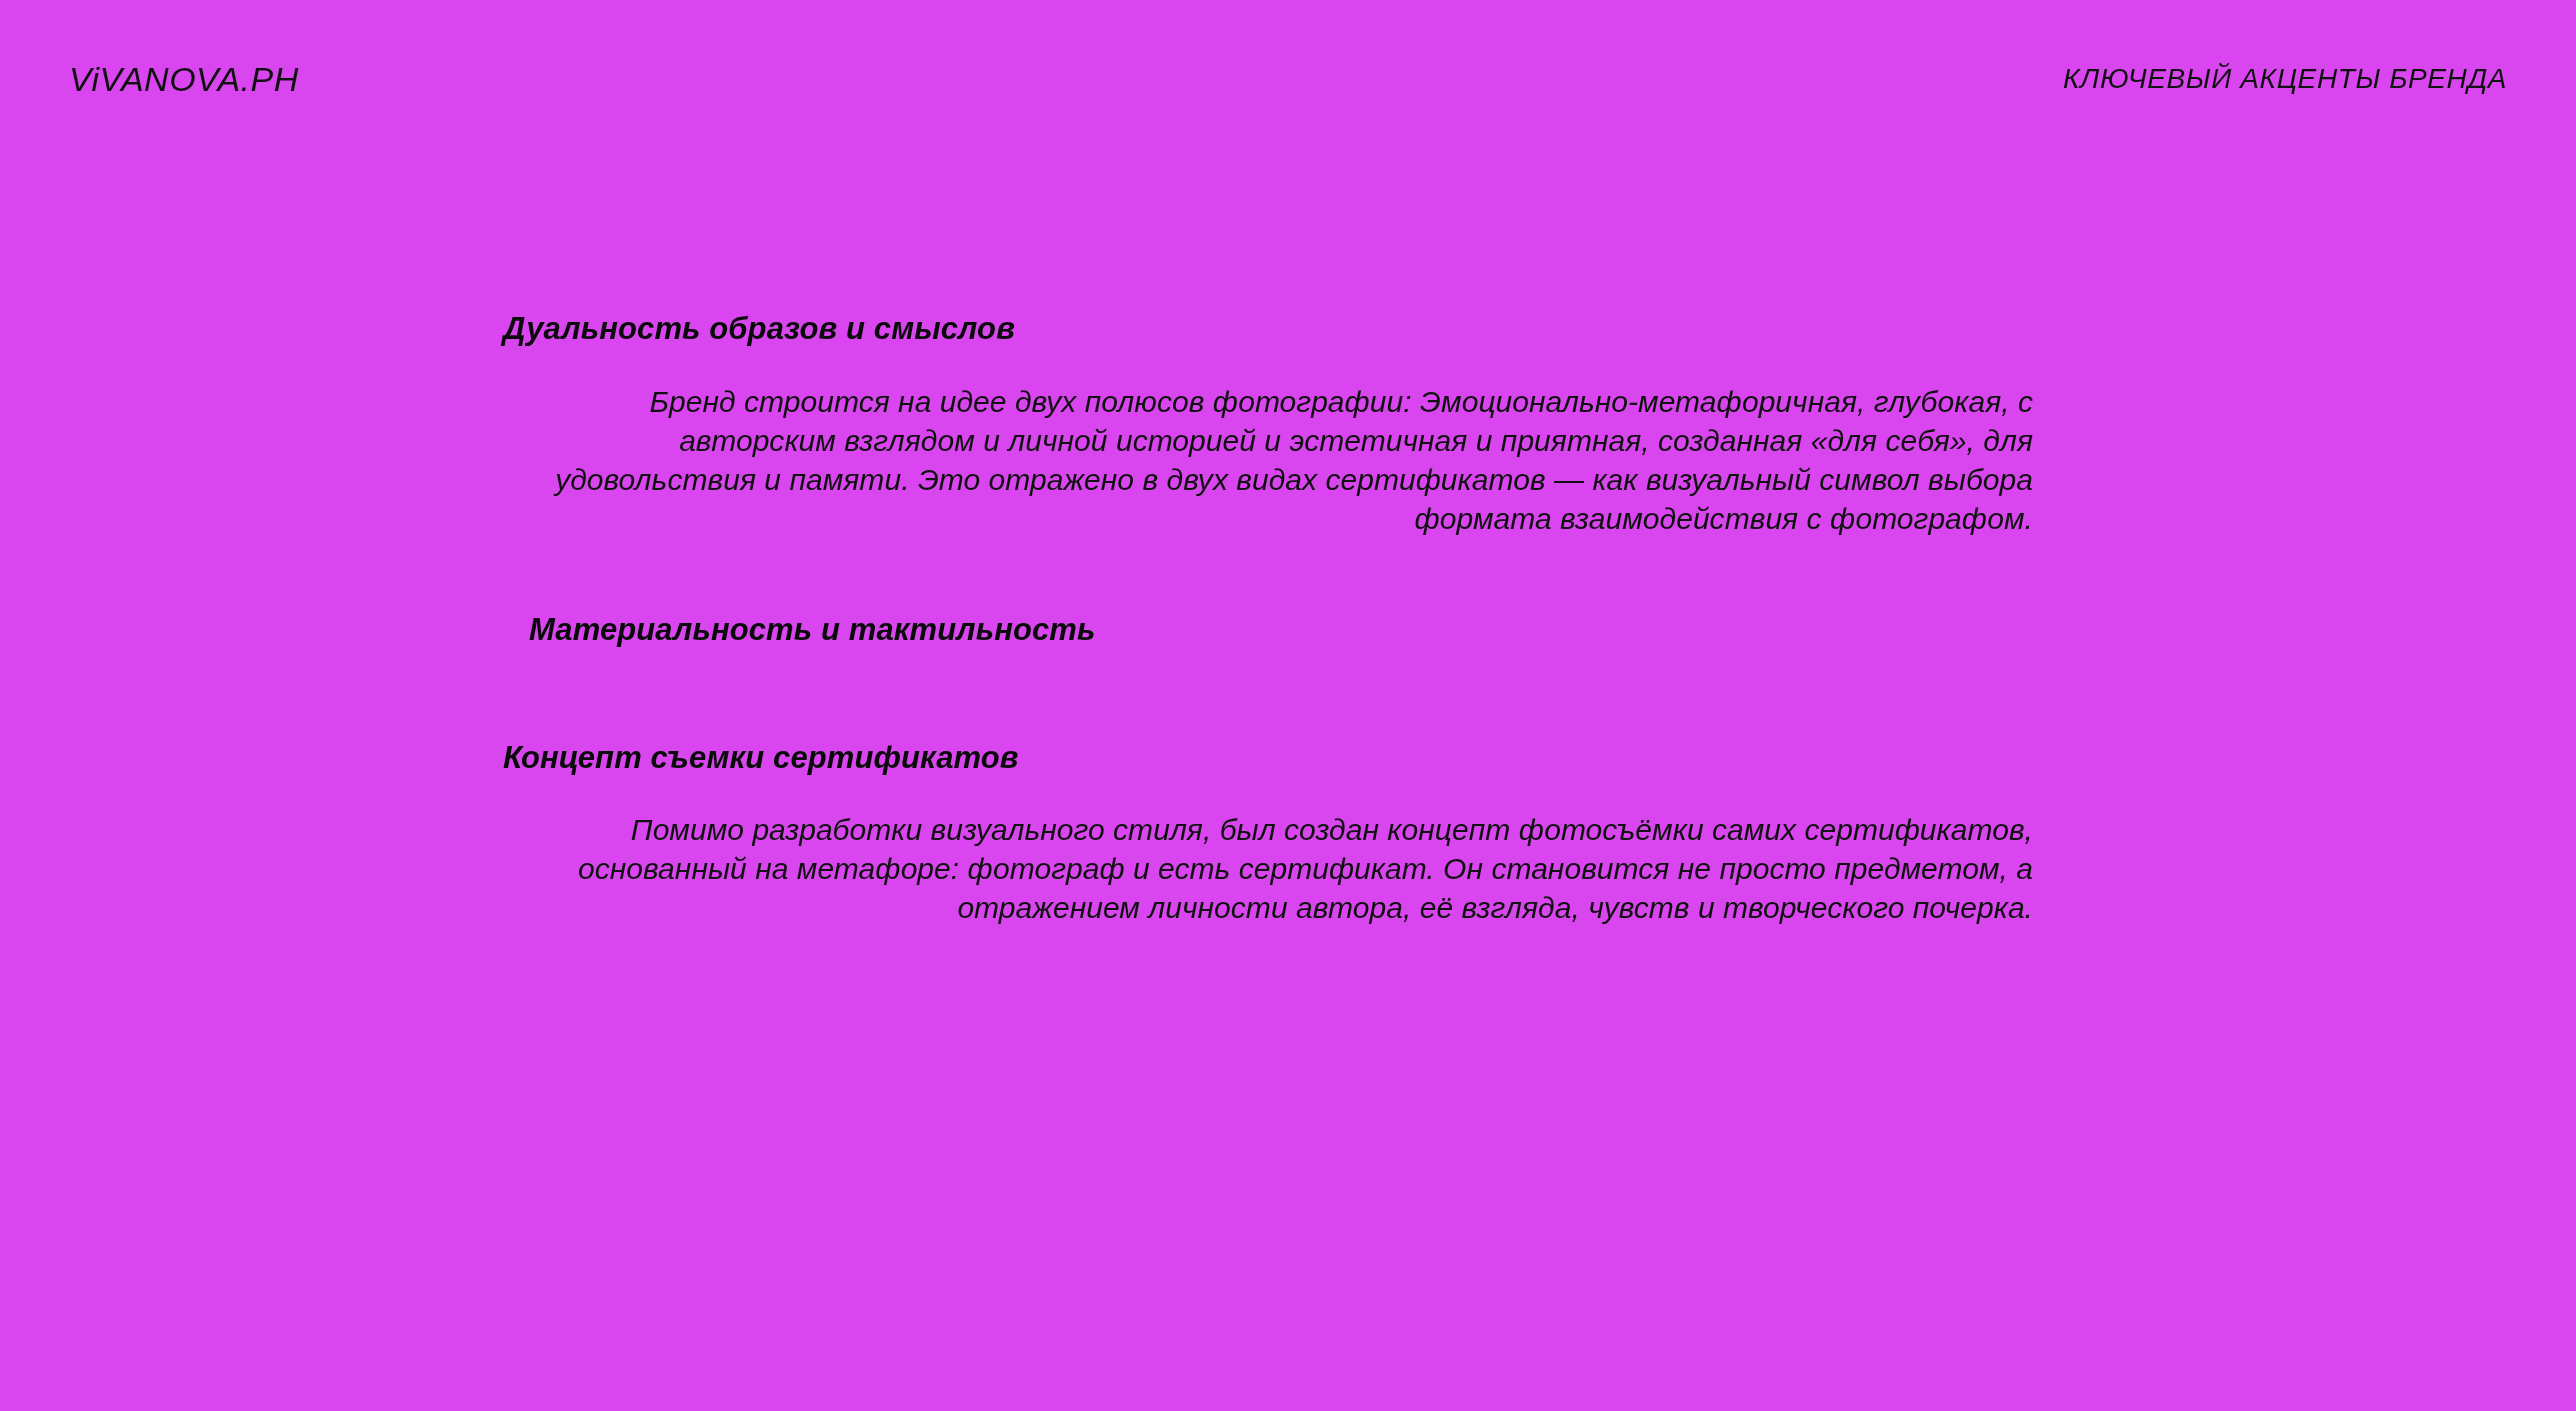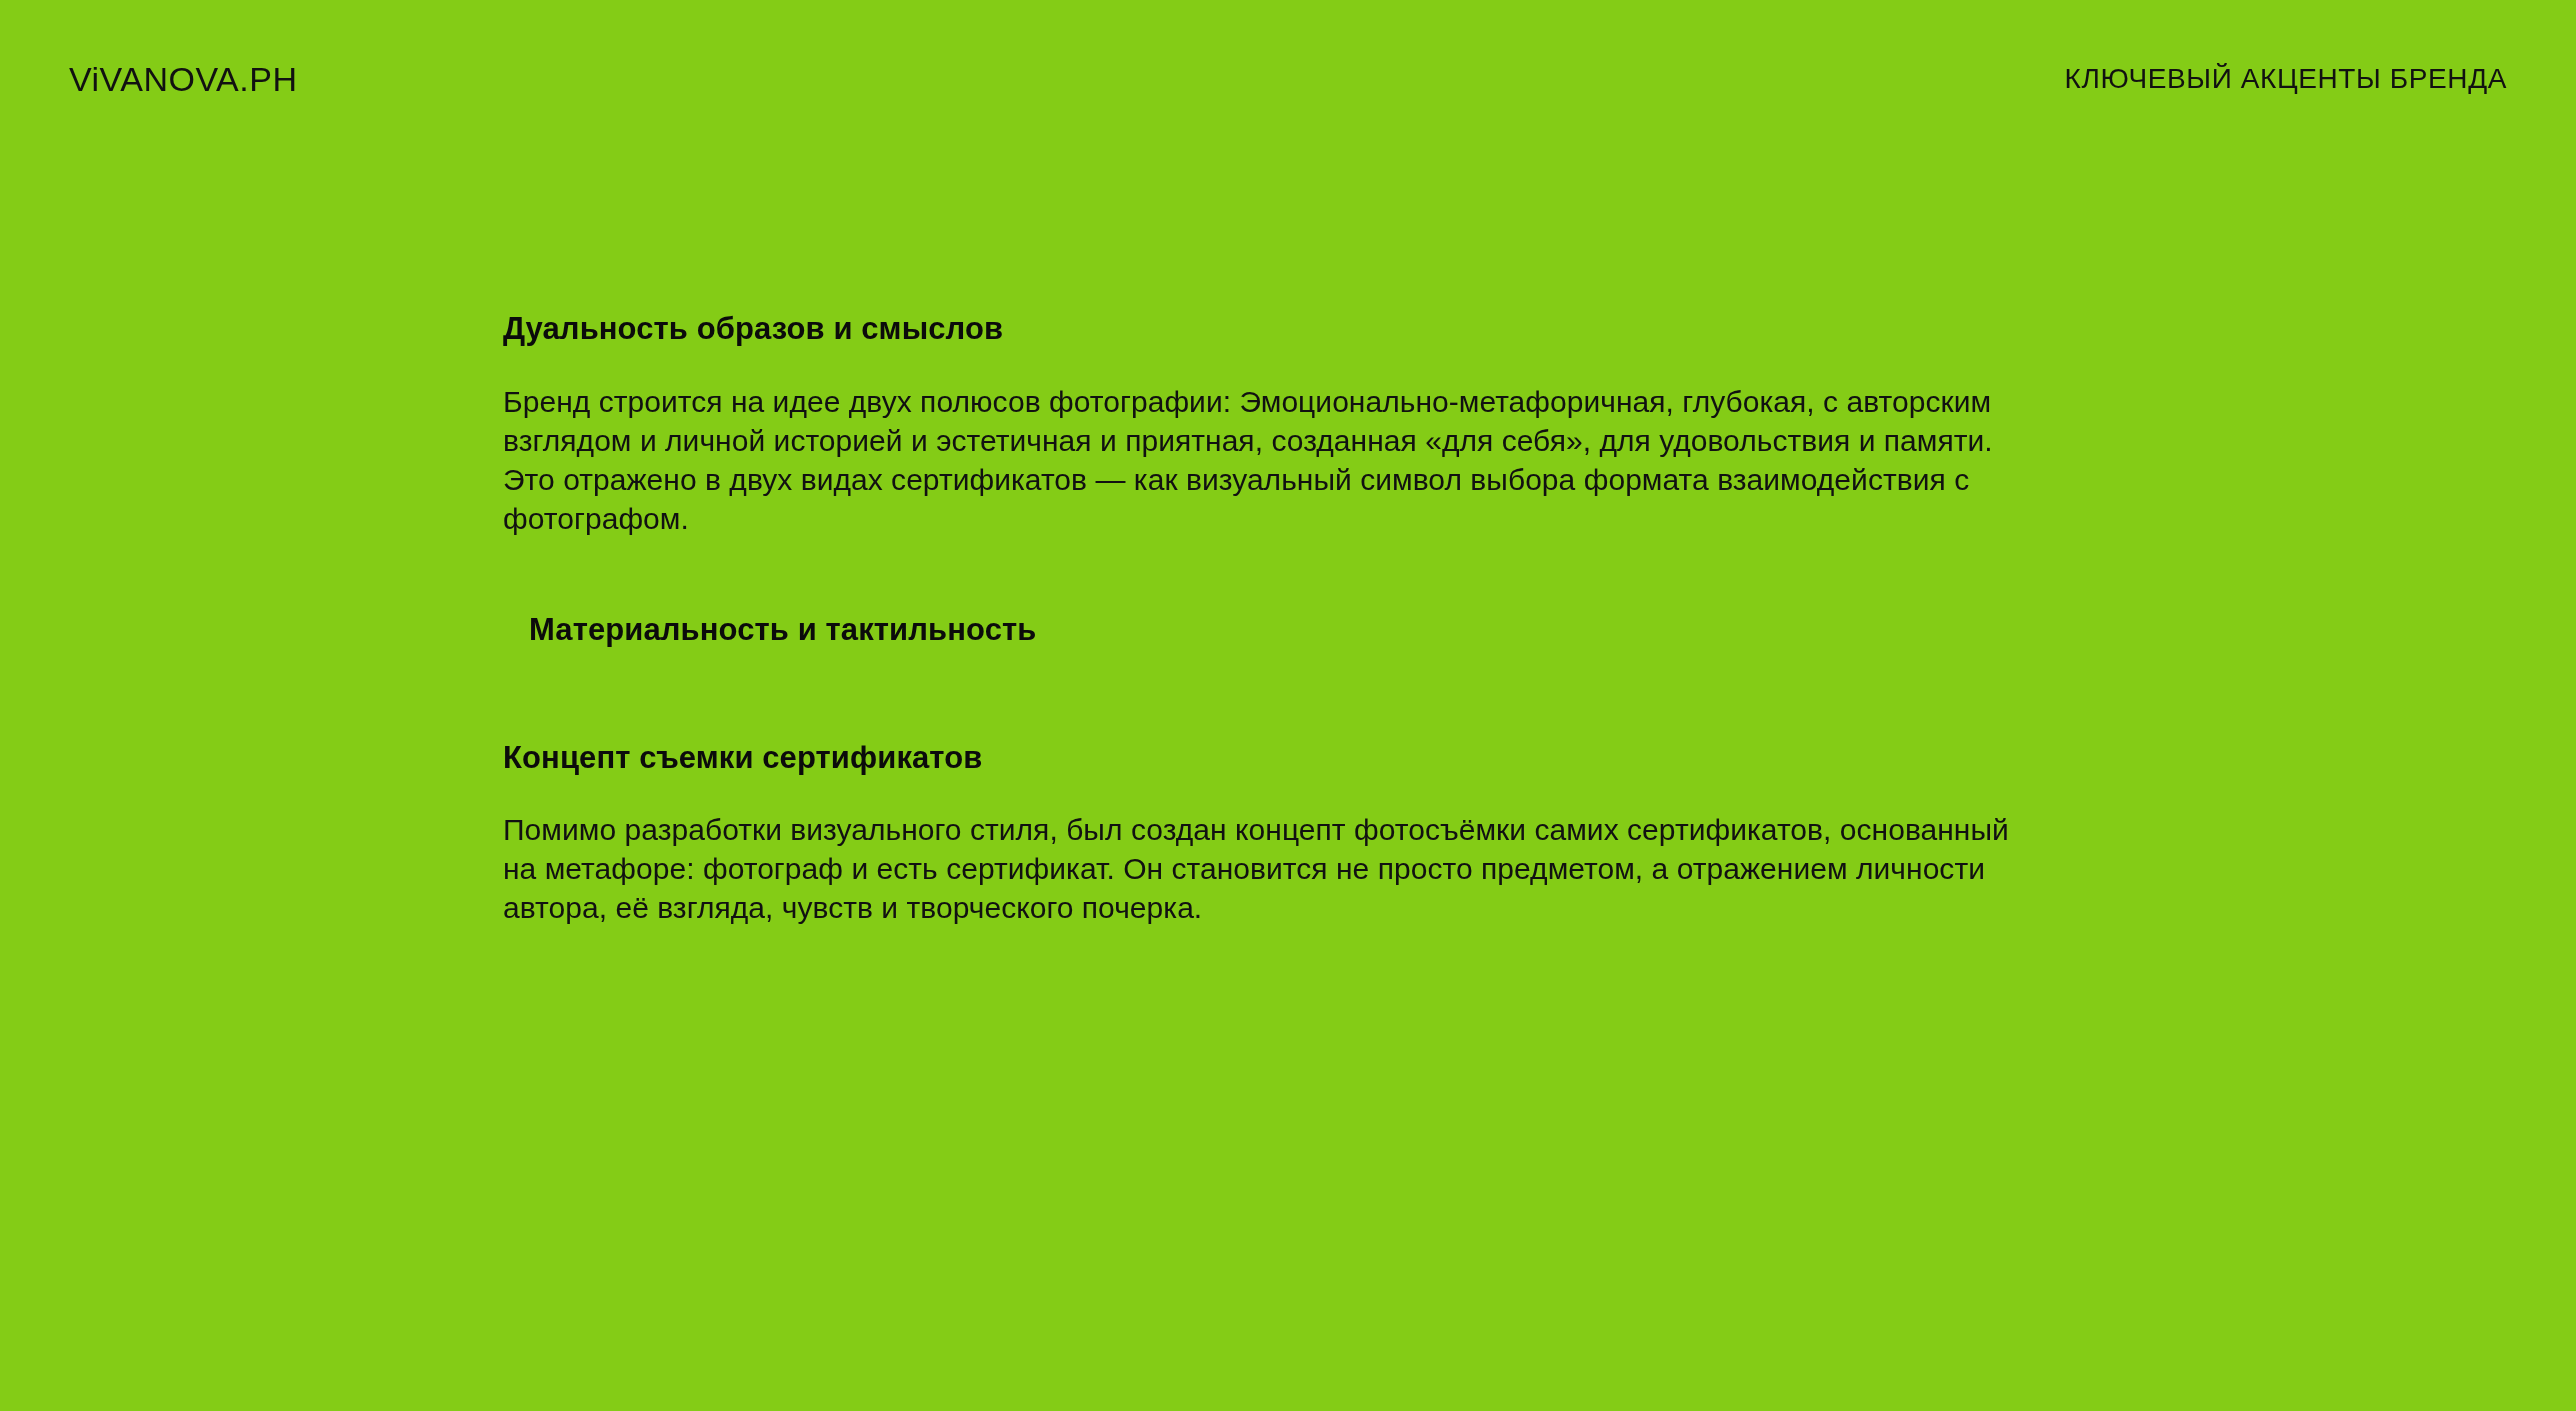--- a/index.html
+++ b/index.html
@@ -14,22 +14,23 @@
     color: #0d0d0d;
     overflow: hidden;
     position: relative;
     -webkit-font-smoothing: antialiased;
   }
 
   .slide {
     position: relative;
     width: 2576px;
     height: 1412px;
-    background: #84cc16;
+    background: #d946ef;
     box-sizing: border-box;
+    font-style: italic;
   }
 
   
   .slide-header {
     position: absolute;
     top: 56px;
     left: 69px;
     right: 69px;
     height: 45px;
     display: flex;
@@ -81,20 +82,21 @@
   }
 
   .block-body {
     font-size: 30px;
     font-weight: 400;
     line-height: 1.30;
     color: #111111;
     margin: 0;
     letter-spacing: 0.04px;
     max-width: 1530px;
+    text-align: right;
   }
 
   
   .block.b1 { margin-bottom: 73px; }
   .block.b2 { margin-bottom: 90px; margin-left: 26px; }
 
   
   .page-number {
     position: absolute;
     left: 0;

